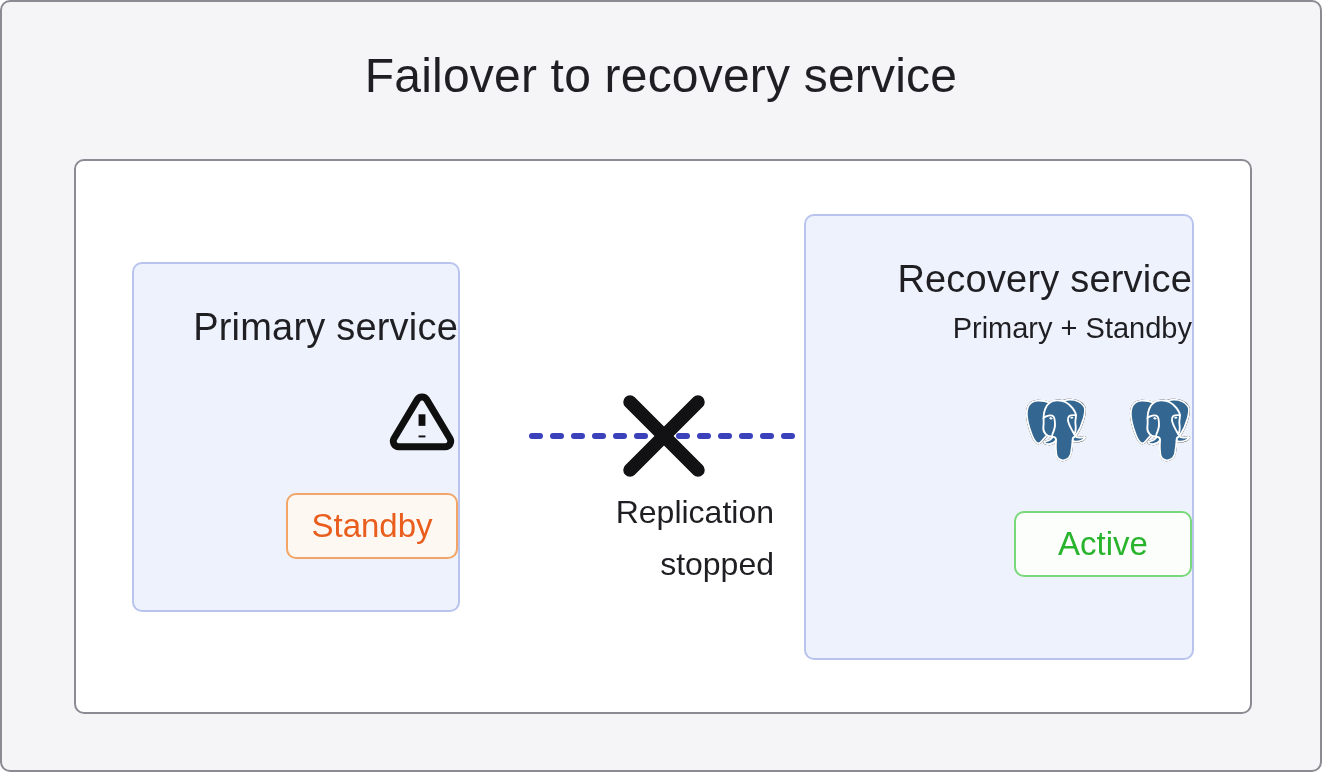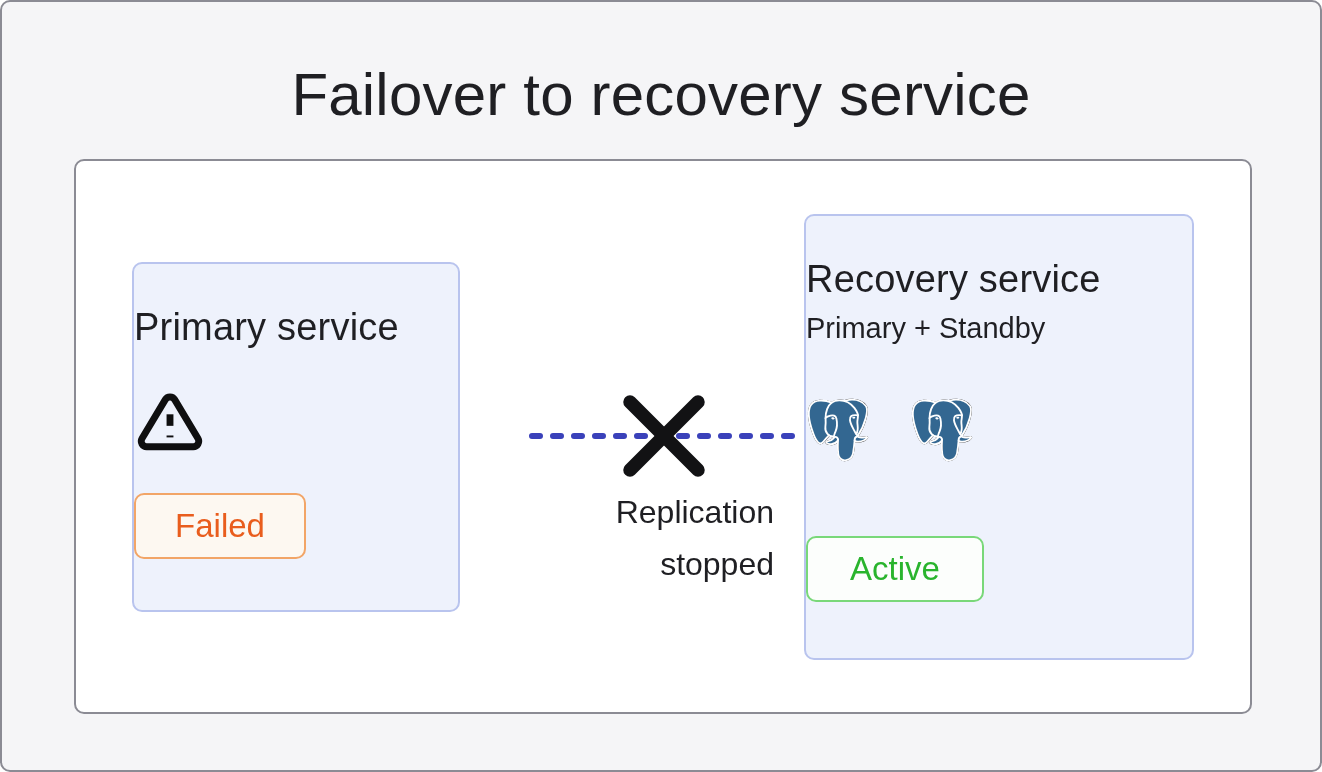--- a/index.html
+++ b/index.html
@@ -7,39 +7,39 @@
     position:relative;
     width:1322px;height:772px;
     box-sizing:border-box;
     background:var(--canvas-bg,#f5f5f7);
     border:2px solid var(--outer-border,#8b8b94);
     border-radius:10px;
     overflow:hidden;
     font-family:"Liberation Sans","DejaVu Sans",sans-serif;
   }
   .page-title{
-    position:absolute;top:58px;left:0;width:100%;
+    position:absolute;top:46px;left:0;width:100%;
     margin:0;text-align:center;
-    font-size:60px;font-weight:500;
+    font-size:48px;font-weight:500;
     color:var(--text-dark,#1c1c1f);
     letter-spacing:.2px;
   }
   .panel{
     position:absolute;left:72px;top:157px;width:1178px;height:555px;
     box-sizing:border-box;
     background:var(--panel-bg,#ffffff);
     border:2px solid var(--panel-border,#8b8b94);
     border-radius:10px;
   }
   .node{
     position:absolute;box-sizing:border-box;
     background:var(--node-bg,#eef2fc);
     border:2px solid var(--node-border,#b9c4ee);
     border-radius:10px;
-    display:flex;flex-direction:column;align-items:flex-start;
+    display:flex;flex-direction:column;align-items:flex-end;
   }
   .node.primary{left:130px;top:260px;width:328px;height:350px;padding-top:42px;}
   .node.recovery{left:802px;top:212px;width:390px;height:446px;padding-top:42px;}
   .node h2{
     margin:0;font-size:38px;font-weight:400;
     color:var(--text-dark,#212126);letter-spacing:.2px;
   }
   .subtitle{
     margin-top:11px;font-size:29px;font-weight:400;
     color:var(--text-dark,#27272b);
@@ -51,21 +51,21 @@
     height:66px;border-radius:10px;
     font-size:33px;border:2px solid;
   }
   .badge.failed{
     margin-top:36px;width:172px;
     color:var(--failed-text,#e95d1d);
     border-color:var(--failed-border,#f2a567);
     background:var(--failed-bg,#fdf8f1);
   }
   .badge.active{
-    margin-top:72px;width:178px;
+    margin-top:47px;width:178px;
     color:var(--active-text,#29b42d);
     border-color:var(--active-border,#79d879);
     background:var(--active-bg,#fcfefc);
   }
   .pg-row{margin-top:51px;display:flex;gap:40px;align-items:flex-start;}
   .connection{
     position:absolute;left:522px;top:388px;width:280px;
     display:flex;flex-direction:column;align-items:center;
   }
   .connection svg.link{display:block;width:280px;height:92px;}
@@ -103,21 +103,21 @@
 
   <section class="node primary">
     <h2>Primary service</h2>
     <div class="warning-wrap">
       <svg width="72" height="66" viewBox="0 0 24 24" fill="none" stroke="#0f0f10" stroke-width="2.5" stroke-linecap="round" stroke-linejoin="round">
         <path d="M10.29 3.86 1.82 18a2 2 0 0 0 1.71 3h16.94a2 2 0 0 0 1.71-3L13.71 3.86a2 2 0 0 0-3.42 0z"></path>
         <line x1="12" y1="9.2" x2="12" y2="13.4" stroke-linecap="butt"></line>
         <line x1="12" y1="16.9" x2="12" y2="17.6" stroke-linecap="butt"></line>
       </svg>
     </div>
-    <div class="badge failed">Failed</div>
+    <div class="badge failed">Standby</div>
   </section>
 
   <div class="connection">
     <svg class="link" viewBox="0 0 280 92">
       <line x1="8" y1="46" x2="274" y2="46" stroke="var(--line-blue,#3a41ba)" stroke-width="6" stroke-linecap="round" stroke-dasharray="8 13"></line>
       <g stroke="var(--cross-black,#121214)" stroke-width="13.5" stroke-linecap="round">
         <line x1="106" y1="12" x2="174" y2="80"></line>
         <line x1="106" y1="80" x2="174" y2="12"></line>
       </g>
     </svg>

